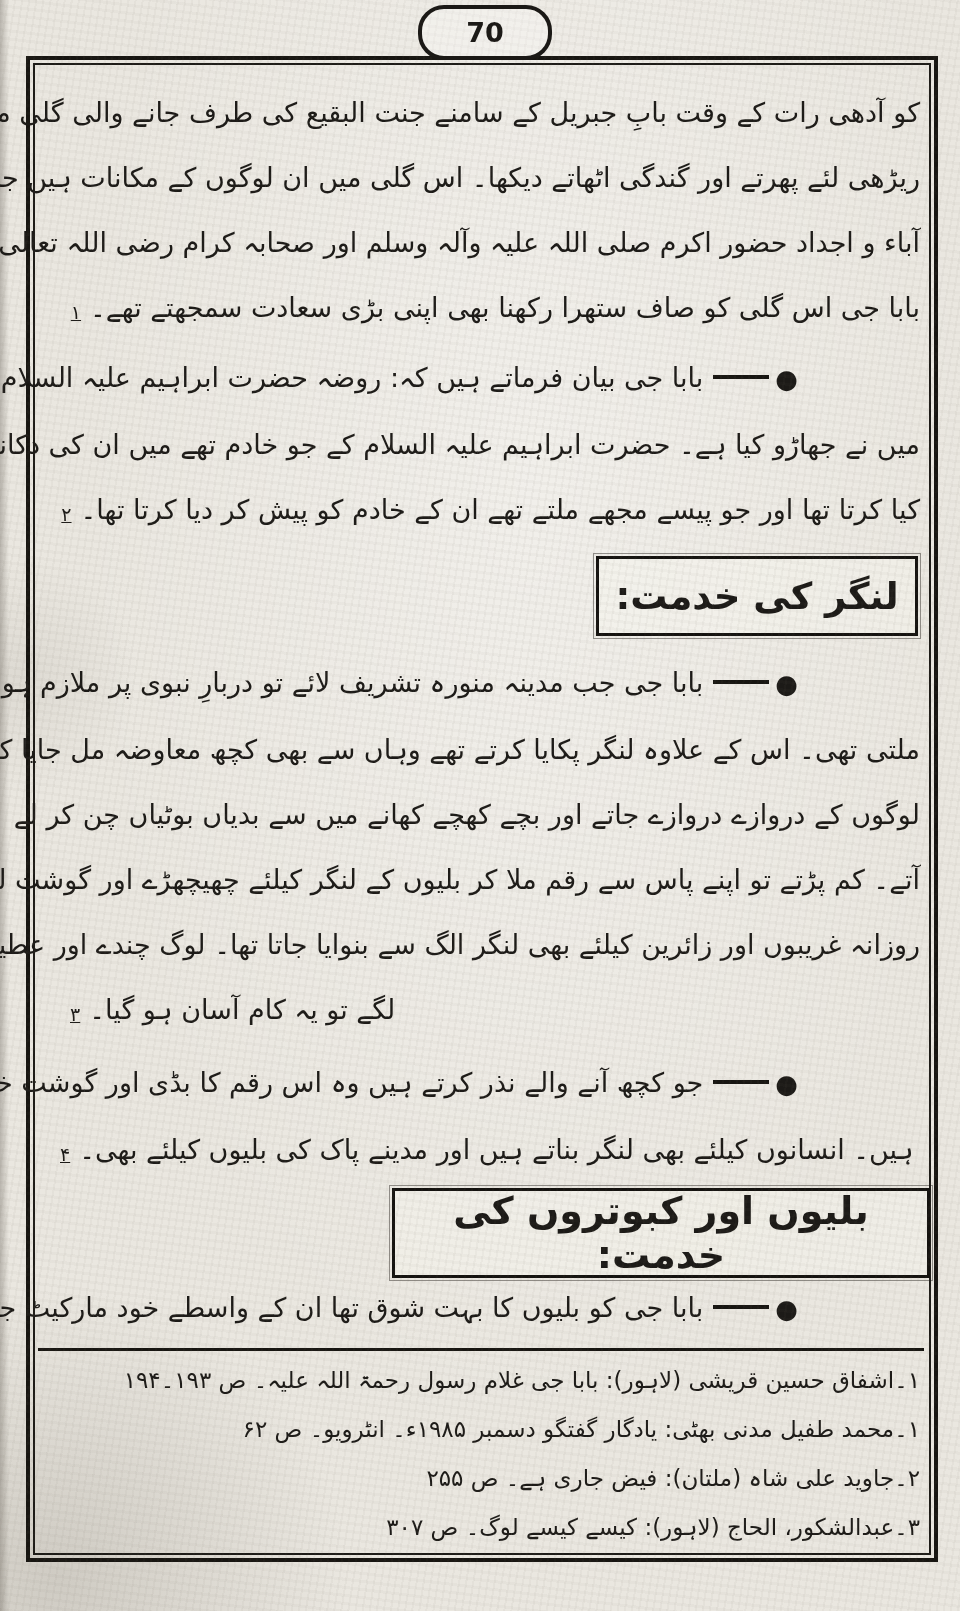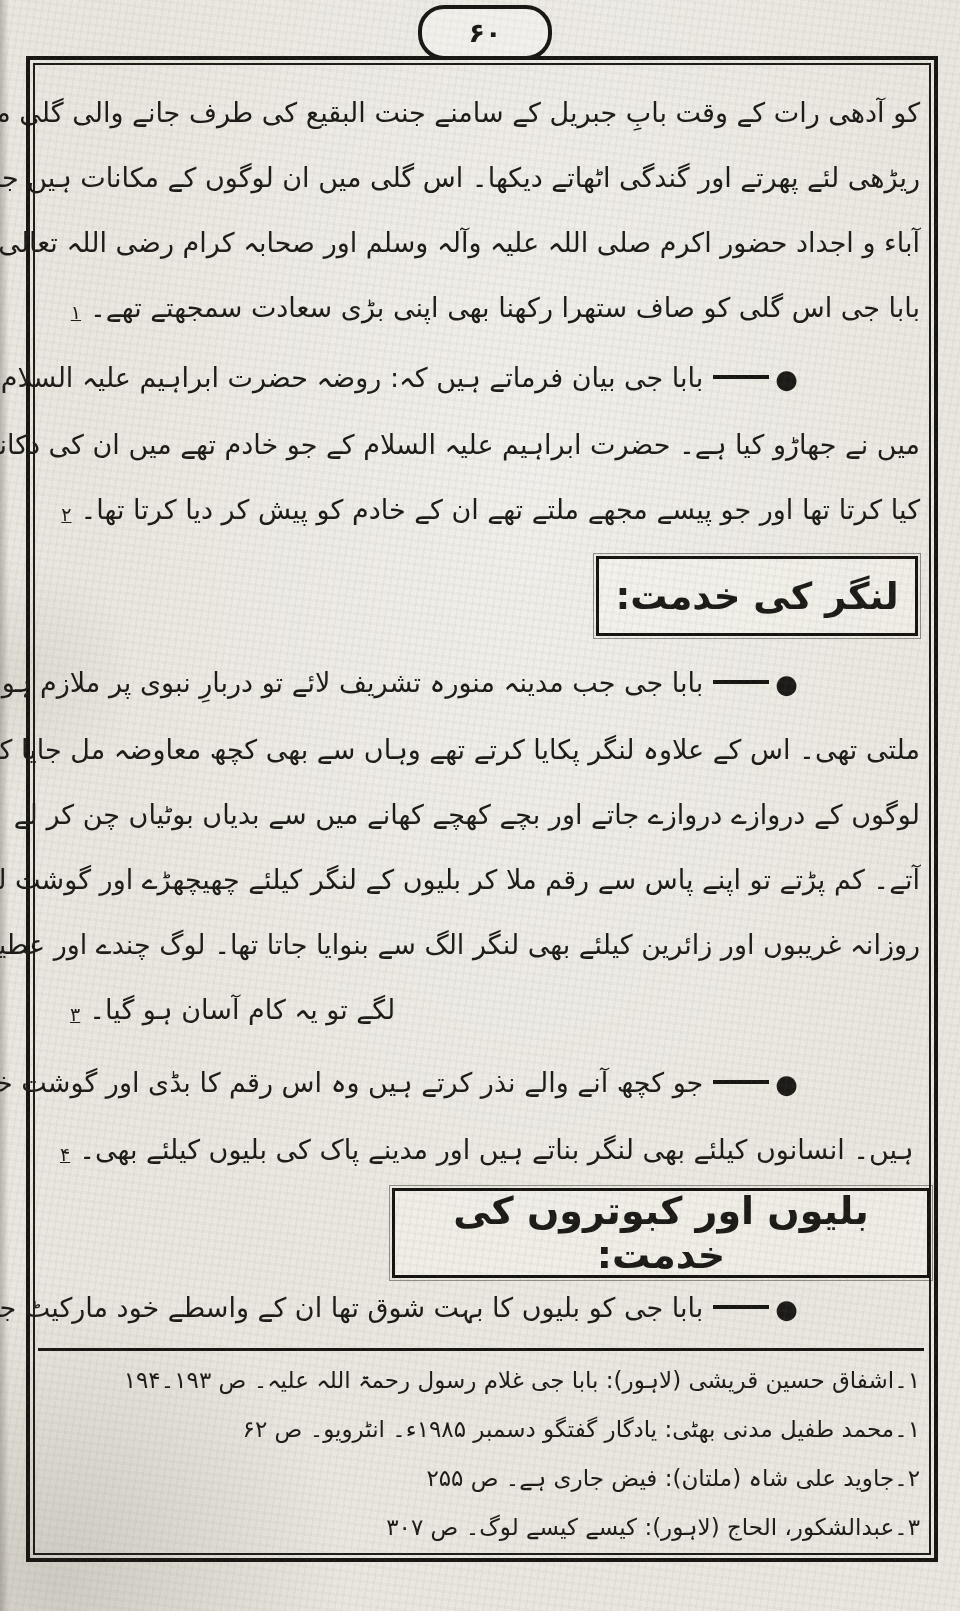--- a/index.html
+++ b/index.html
@@ -80,21 +80,21 @@
   }
   .fn-line{white-space:nowrap;}
   .fn-num{letter-spacing:1px;}
 </style>
 </head>
 <body>
 
 <div class="scan">
 
   <div class="oval">
-    <span>۶۰</span>
+    <span>70</span>
   </div>
 
   <div class="frame">
     <div class="frame-inner"></div>
   </div>
 
   <div class="blk" style="top:80px;">
     <div class="line j">کو آدھی رات کے وقت بابِ جبریل کے سامنے جنت البقیع کی طرف جانے والی گلی میں اپنی</div>
     <div class="line j">ریڑھی لئے پھرتے اور گندگی اٹھاتے دیکھا۔ اس گلی میں ان لوگوں کے مکانات ہیں جن کے</div>
     <div class="line j">آباء و اجداد حضور اکرم صلی اللہ علیہ وآلہ وسلم اور صحابہ کرام رضی اللہ تعالی عنہم کے خدام تھے۔</div>

